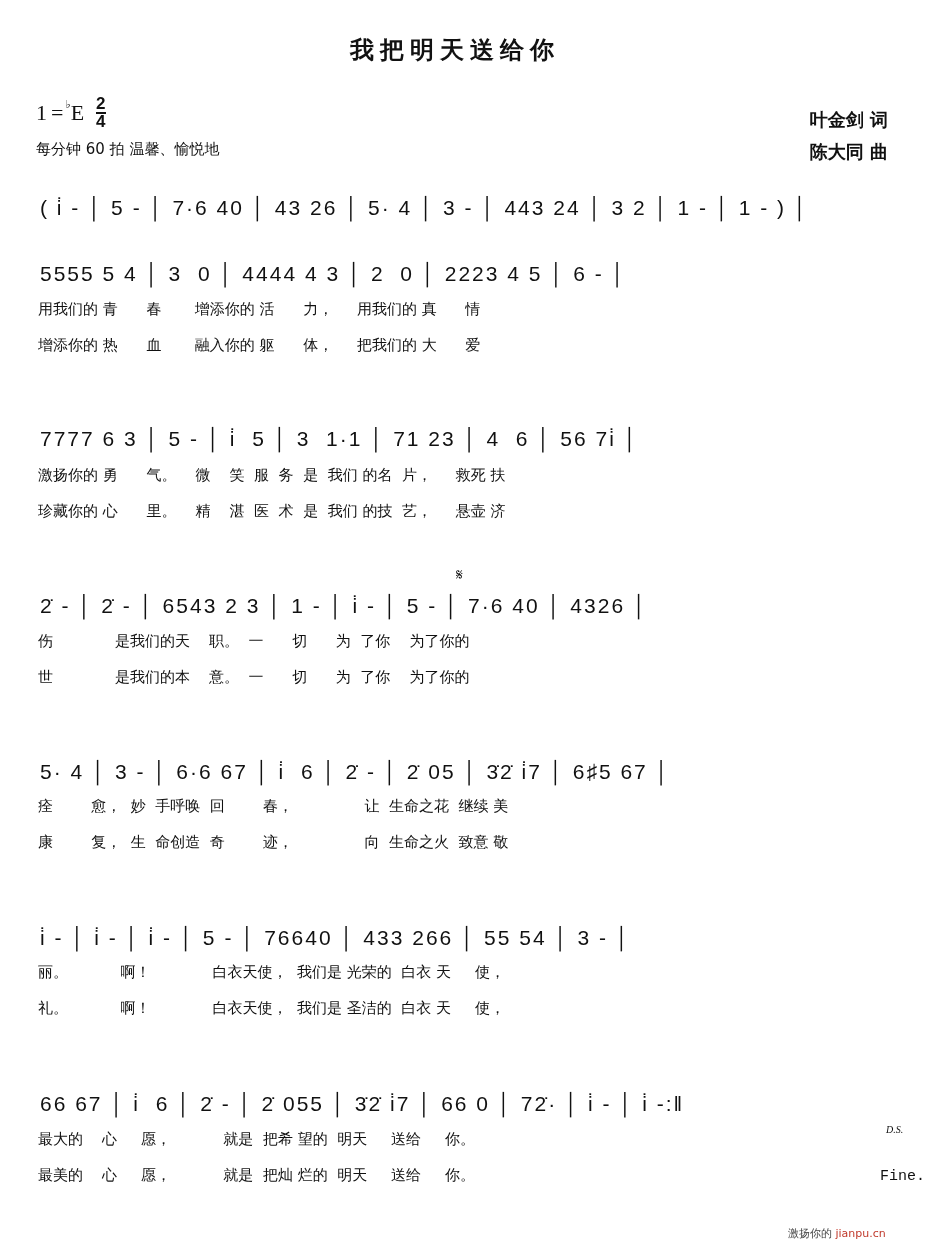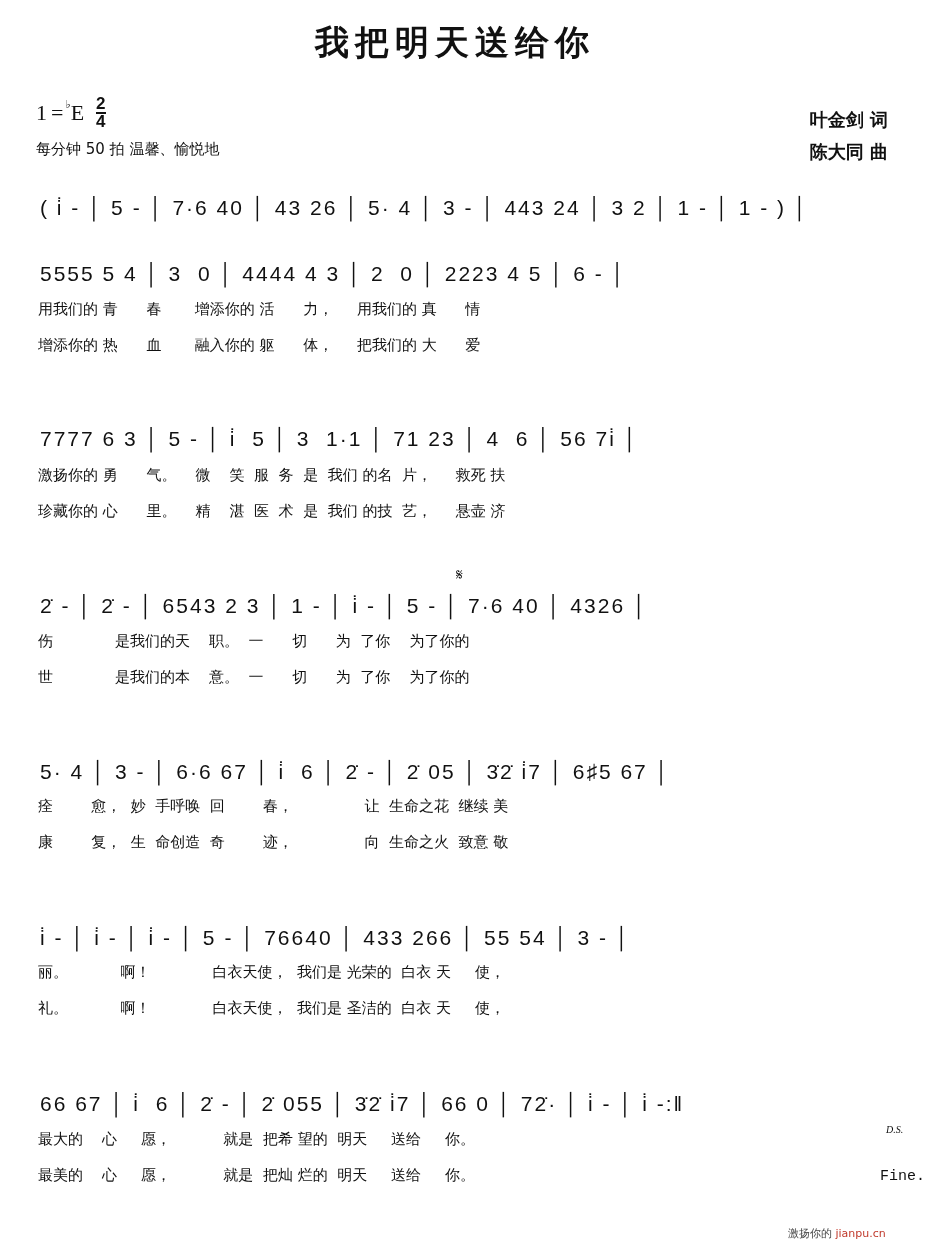--- a/index.html
+++ b/index.html
@@ -1,19 +1,19 @@
 <!DOCTYPE html>
 <html><head>
 <meta charset="utf-8">
 <style>
   html, body { margin: 0; padding: 0; background: #ffffff; }
   body { width: 934px; height: 1251px; position: relative; overflow: hidden;
          font-family: "DejaVu Sans", "Liberation Sans", sans-serif; color: #111; }
-  .title { position: absolute; left: 0; width: 910px; top: 20px; text-align: center;
-           font-family: "DejaVu Serif", "Liberation Serif", serif; font-size: 34px;
+  .title { position: absolute; left: 0; width: 910px; top: 34px; text-align: center;
+           font-family: "DejaVu Serif", "Liberation Serif", serif; font-size: 24px;
            font-weight: bold; letter-spacing: 6px; }
   .key { position: absolute; left: 36px; top: 96px; font-family: "Liberation Serif", serif;
          font-size: 22px; display: flex; align-items: center; }
   .key .flat { font-size: 11px; position: relative; top: -9px; margin-left: 2px; }
   .key .ts { display: inline-flex; flex-direction: column; align-items: center;
              margin-left: 12px; font-weight: bold; font-family: "Liberation Sans", sans-serif;
              font-size: 17px; line-height: 16px; }
   .tempo { position: absolute; left: 36px; top: 140px; font-size: 15px; }
   .credits { position: absolute; right: 46px; top: 104px; text-align: right; font-size: 18px;
              font-weight: bold; line-height: 32px; }
@@ -36,21 +36,21 @@
 <div class="key">
   <span>1</span>
   <span style="margin-left:4px">=</span>
   <span class="flat">♭</span>
   <span>E</span>
   <span class="ts">
     <span style="border-bottom:2px solid #111">2</span>
     <span>4</span>
   </span>
 </div>
-<div class="tempo">每分钟 50 拍   温馨、愉悦地</div>
+<div class="tempo">每分钟 60 拍   温馨、愉悦地</div>
 <div class="credits">
   <div>叶金剑 词</div>
   <div>陈大同 曲</div>
 </div>
 
 <div class="notestr" style="left:40px;top:196px;">( i̇ - │ 5 - │ 7·6 40 │ 43 26 │ 5· 4 │ 3 - │ 443 24 │ 3 2 │ 1 - │ 1 - ) │</div>
 
 <div class="notestr" style="left:40px;top:262px;">5555 5 4 │ 3  0 │ 4444 4 3 │ 2  0 │ 2223 4 5 │ 6 - │</div>
 <div class="lyric" style="left:38px;top:300px;">用我们的 青      春       增添你的 活      力，     用我们的 真      情</div>
 <div class="lyric" style="left:38px;top:336px;">增添你的 热      血       融入你的 躯      体，     把我们的 大      爱</div>

